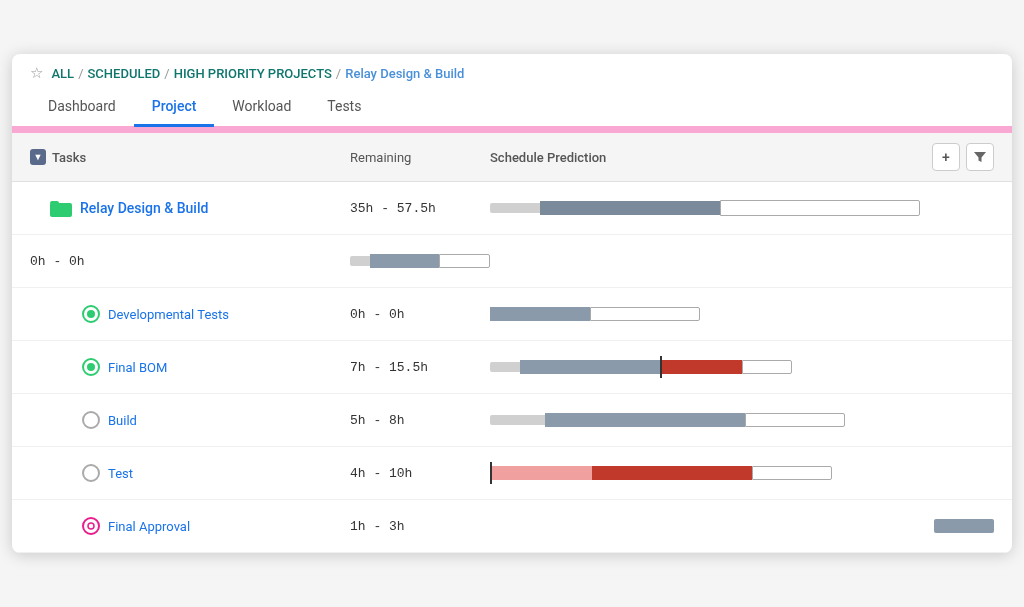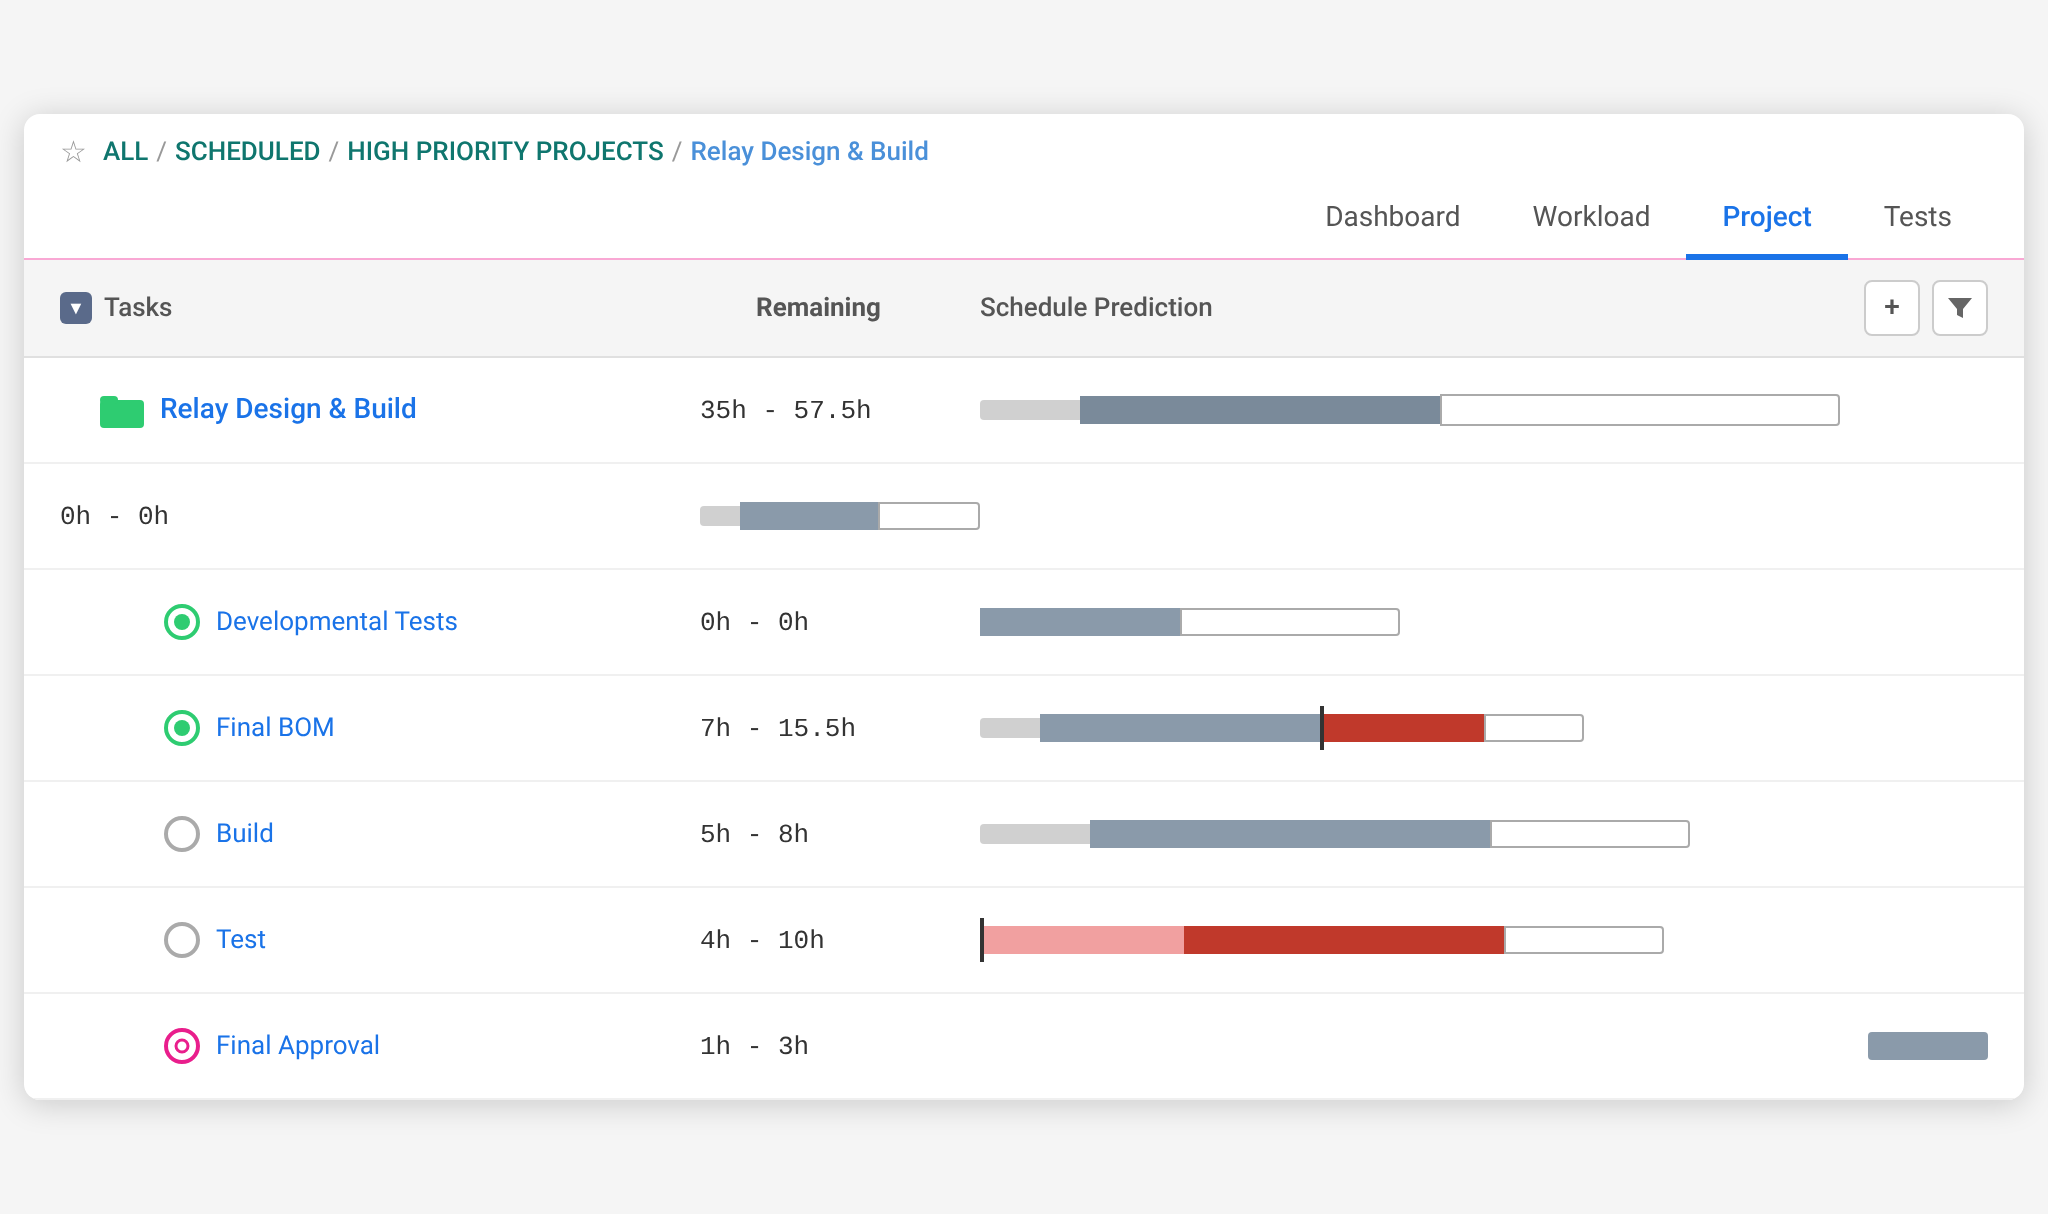--- a/index.html
+++ b/index.html
@@ -36,24 +36,23 @@
     .breadcrumb .crumb-link {
       color: #0f766e;
       cursor: pointer;
       font-weight: 500;
     }
     .breadcrumb .crumb-current { color: #4a90d9; font-weight: 500; }
 
     
     .nav-tabs {
       display: flex;
-      border-bottom: 1px solid #f9a8d4;
+      border-bottom: 7px solid #f9a8d4;
       padding: 0 18px;
       gap: 0;
-      justify-content: flex-end;
     }
     .nav-tab {
       padding: 10px 18px;
       font-size: 14px;
       color: #555;
       cursor: pointer;
       position: relative;
       border-bottom: 3px solid transparent;
       margin-bottom: -1px;
     }
@@ -92,22 +91,21 @@
       border-radius: 3px;
       display: flex;
       align-items: center;
       justify-content: center;
       color: white;
       font-size: 9px;
     }
     .table-header .col-remaining {
       font-size: 13px;
       color: #555;
-      font-weight: 700;
-      margin-left: 28px;
+      font-weight: 400;
     }
     .table-header .col-schedule {
       display: flex;
       align-items: center;
       justify-content: space-between;
       font-size: 13px;
       color: #555;
       font-weight: 500;
     }
     .header-btns {
@@ -191,22 +189,22 @@
     <span class="sep">/</span>
     <span class="crumb-link">SCHEDULED</span>
     <span class="sep">/</span>
     <span class="crumb-link">HIGH PRIORITY PROJECTS</span>
     <span class="sep">/</span>
     <span class="crumb-current">Relay Design &amp; Build</span>
   </div>
 
   <div class="nav-tabs">
     <div class="nav-tab">Dashboard</div>
+    <div class="nav-tab active">Project</div>
     <div class="nav-tab">Workload</div>
-    <div class="nav-tab active">Project</div>
     <div class="nav-tab">Tests</div>
   </div>
 
   <div class="main-table">
 
     <div class="table-header">
       <div class="col-tasks">
         <div class="caret">▼</div>
         <span>Tasks</span>
       </div>

